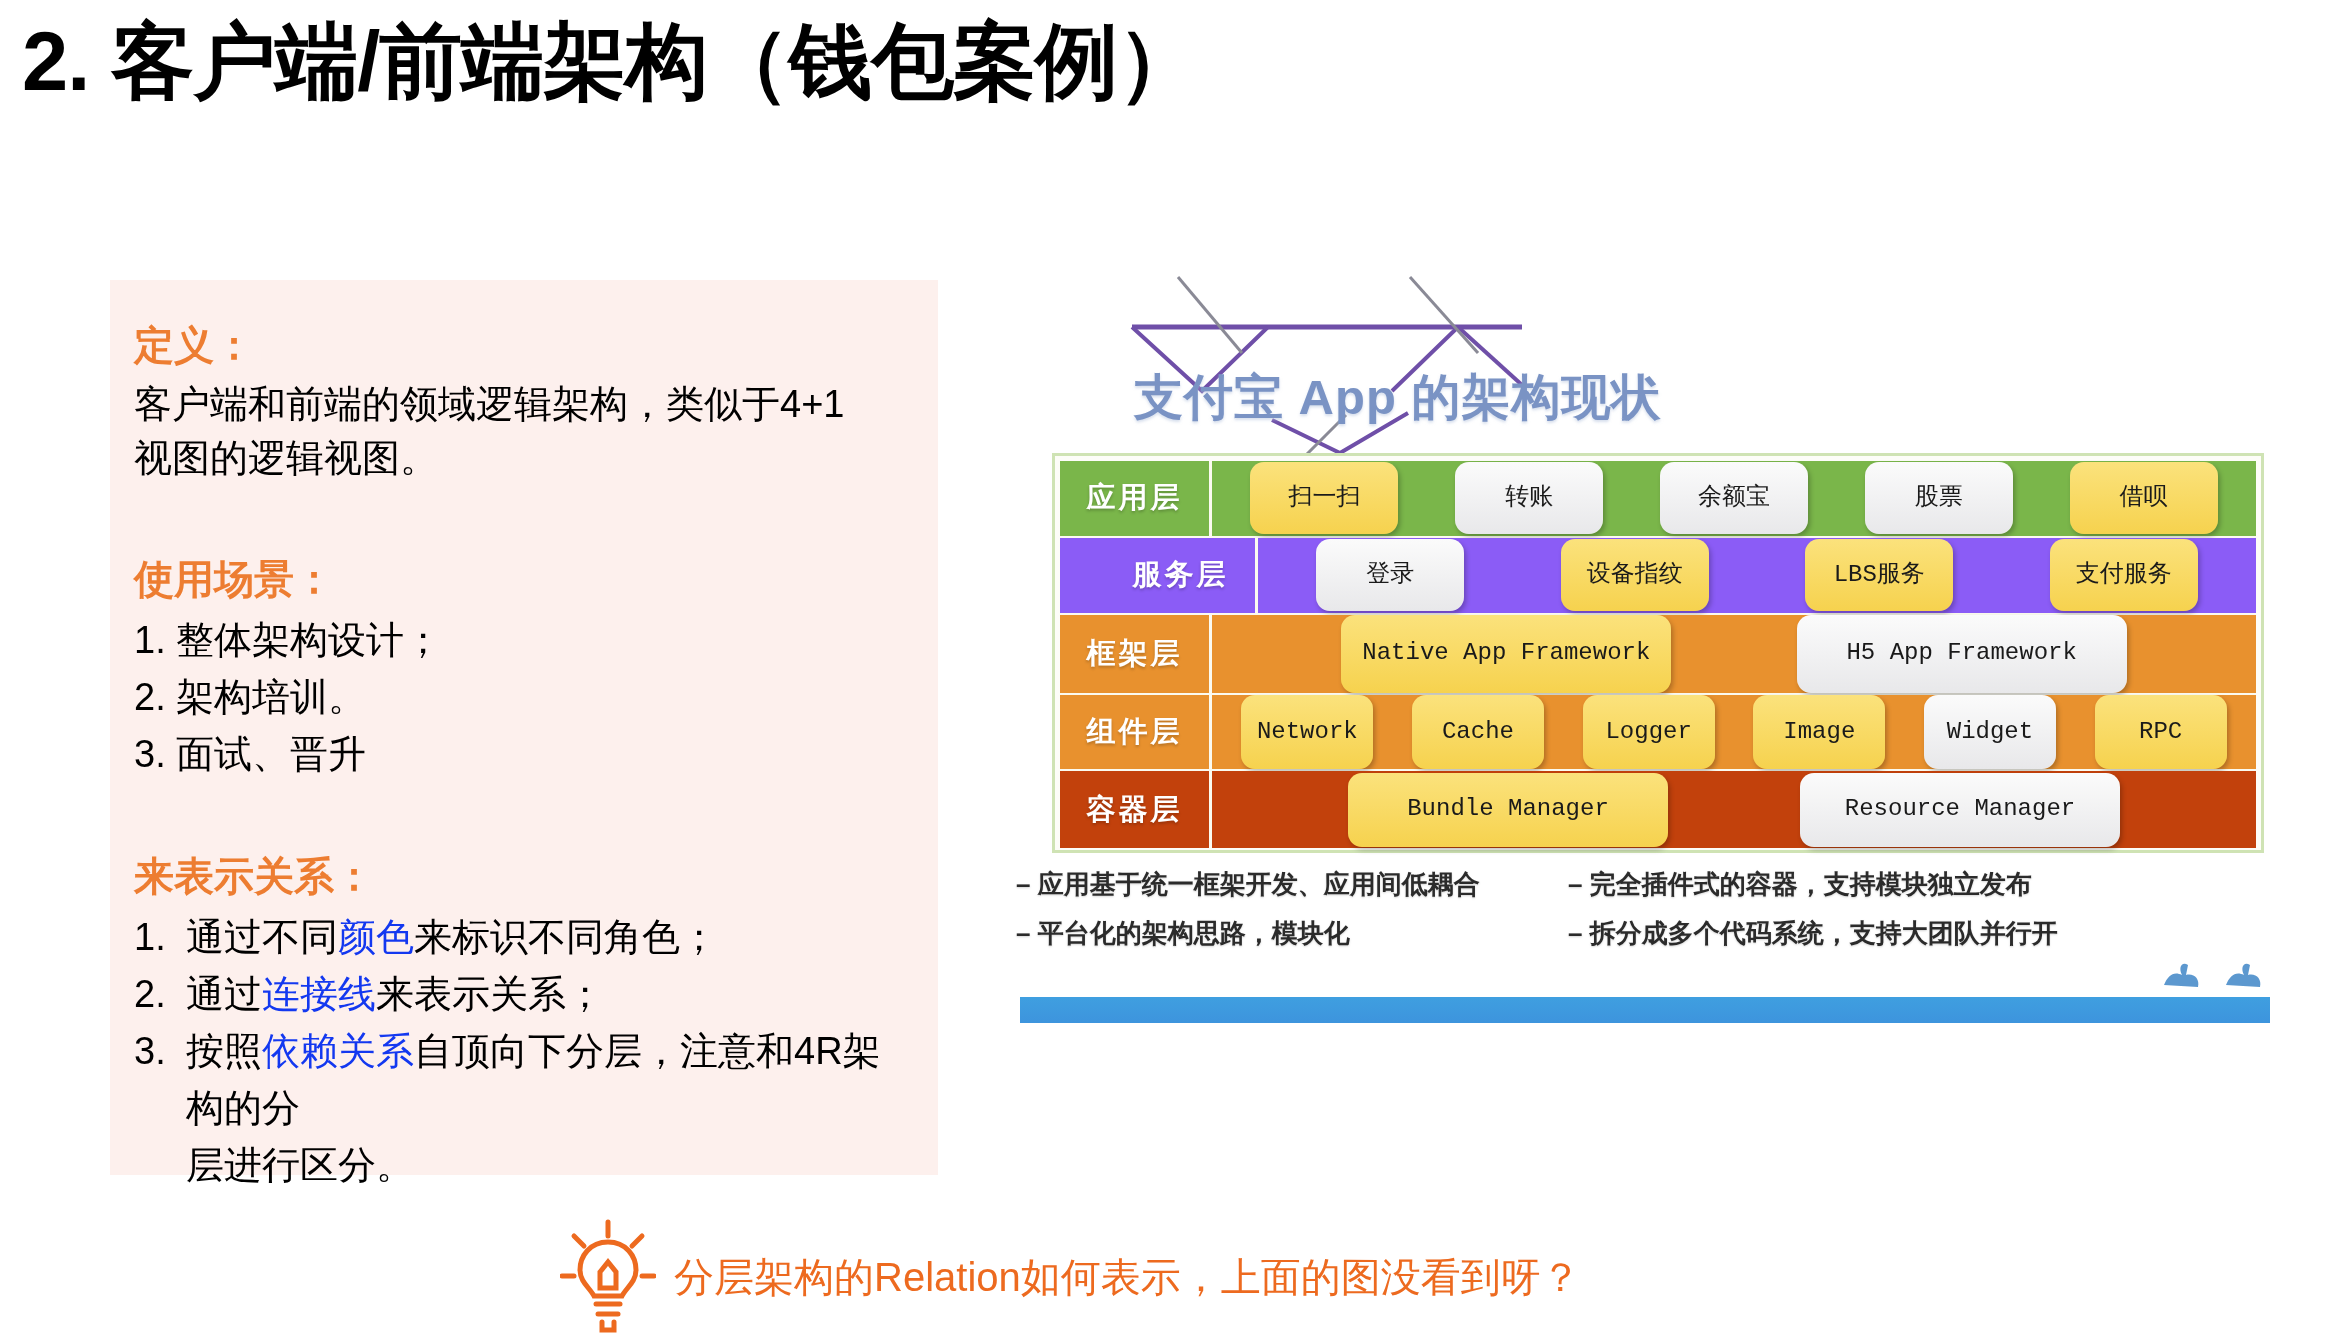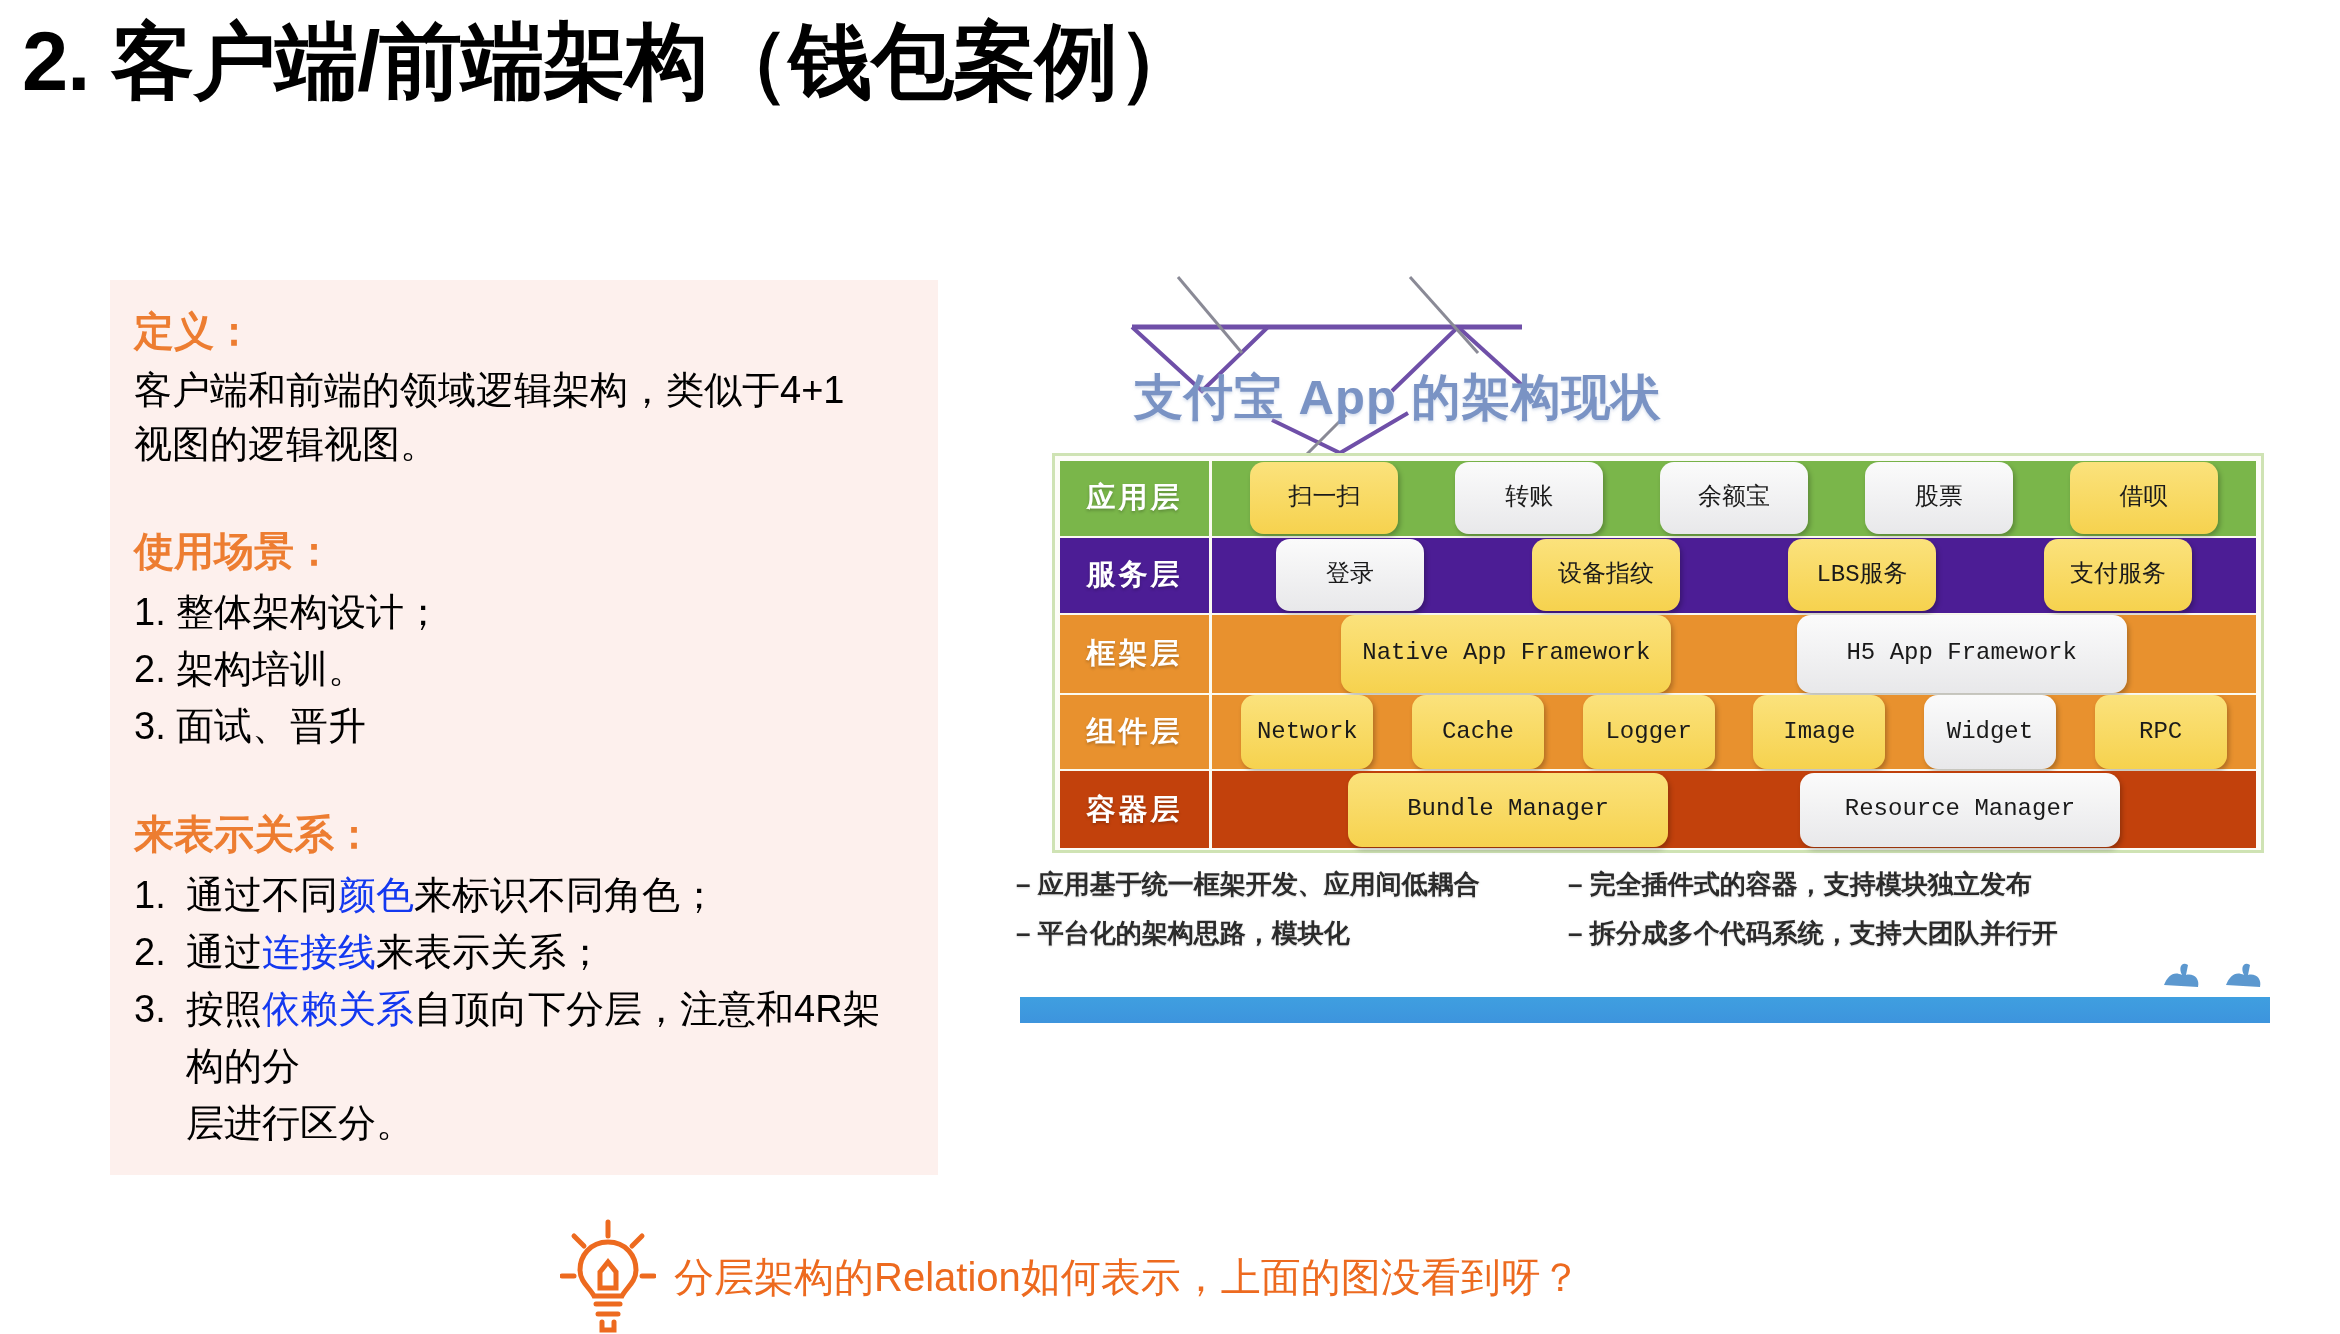--- a/index.html
+++ b/index.html
@@ -21,21 +21,21 @@
 
   
   .left-panel {
     position: absolute; left: 110px; top: 280px;
     width: 828px; height: 895px;
     background: #fdf0ed;
     padding: 24px 30px 0 24px;
   }
   .sec-head {
     color: #ed7d31; font-size: 40px; font-weight: 600;
-    margin: 0 0 6px 0; line-height: 1.35;
+    margin: 14px 0 6px 0; line-height: 1.35;
   }
   .sec-body {
     color: #000; font-size: 38px; line-height: 1.42;
   }
   .sec-gap { height: 52px; }
   .olist { list-style: none; }
   .olist li {
     color: #000; font-size: 38px; line-height: 1.5;
     display: flex; align-items: flex-start;
   }
@@ -206,21 +206,21 @@
           <div class="layer-label">应用层</div>
           <div class="layer-items">
             <div class="chip yellow md">扫一扫</div>
             <div class="chip white md">转账</div>
             <div class="chip white md">余额宝</div>
             <div class="chip white md">股票</div>
             <div class="chip yellow md">借呗</div>
           </div>
         </div>
 
-        <div class="layer" style="flex:0 0 20%; background:#4c1d95;">
+        <div class="layer" style="flex:0 0 20%; background:#8b5cf6;padding-left:46px;">
           <div class="layer-label">服务层</div>
           <div class="layer-items">
             <div class="chip white md">登录</div>
             <div class="chip yellow md">设备指纹</div>
             <div class="chip yellow md">LBS服务</div>
             <div class="chip yellow md">支付服务</div>
           </div>
         </div>
 
         <div class="layer" style="flex:0 0 20%; background:#e8912e;">

